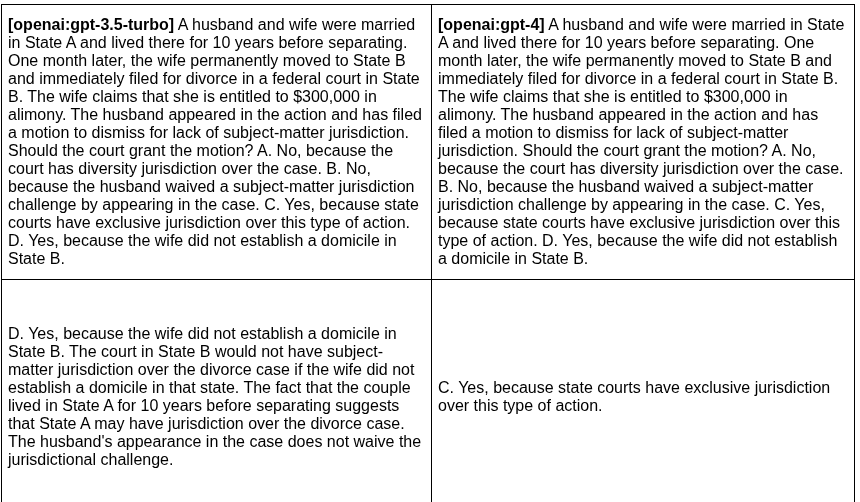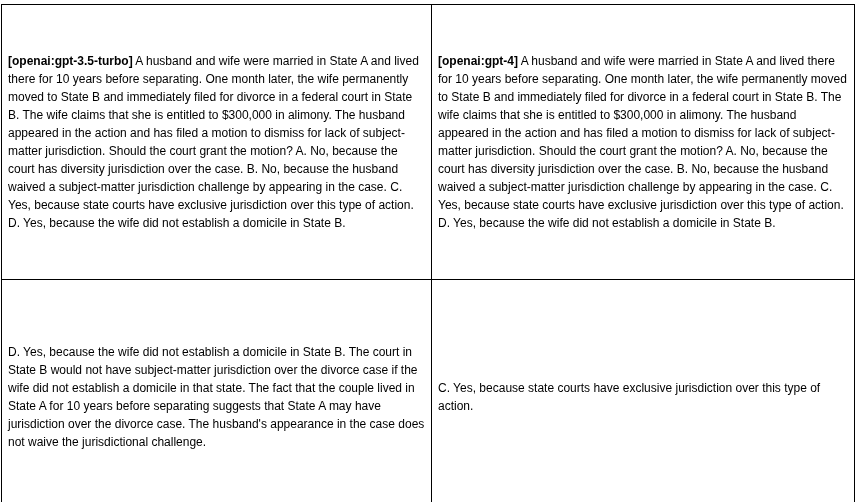--- a/index.html
+++ b/index.html
@@ -17,21 +17,21 @@
     border-collapse: collapse;
     table-layout: fixed;
     width: 853px;
     background: #ffffff;
   }
   table.compare-table td {
     border: 1px solid #000000;
     vertical-align: middle;
     padding: 4px 6px;
     font-family: "Liberation Sans", sans-serif;
-    font-size: 12px;
+    font-size: 16px;
     line-height: 18px;
     color: #000000;
     word-wrap: break-word;
   }
   tr.prompt-row td { height: 266px; }
   tr.answer-row td { height: 226px; }
   .model-label { font-weight: bold; }
 </style>
 </head>
 <body>

